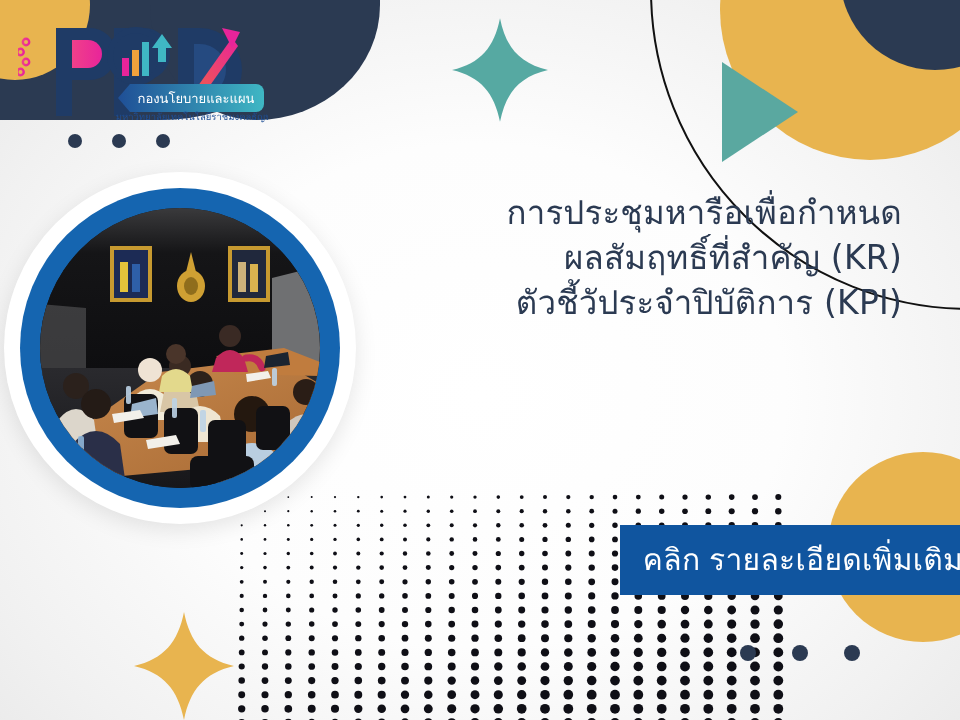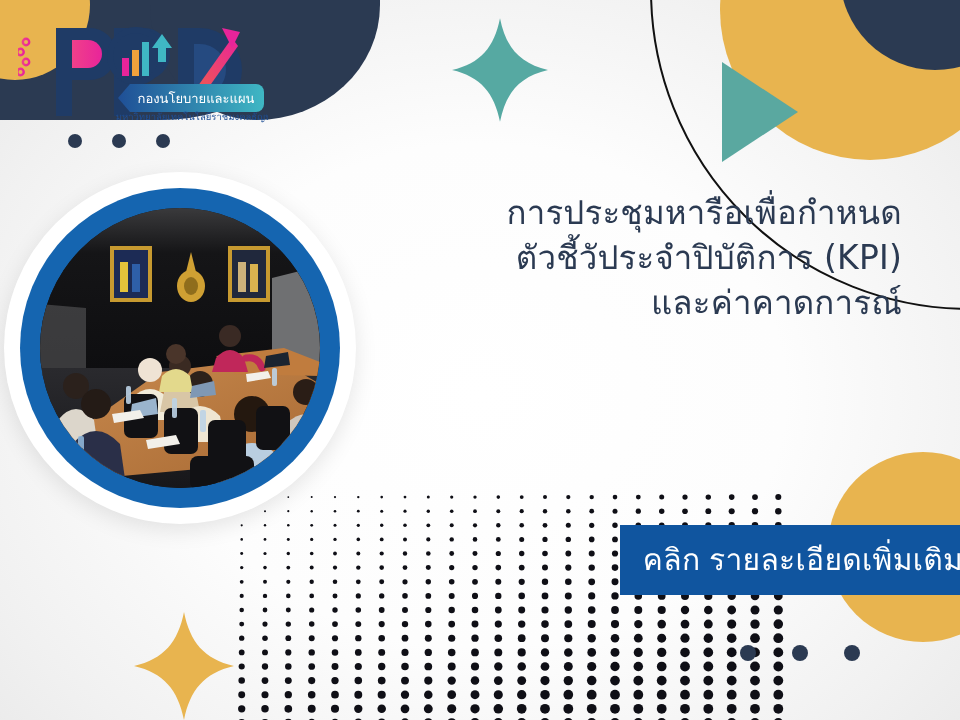--- a/index.html
+++ b/index.html
@@ -826,22 +826,22 @@
           <path d="M72 206 l28 -4 l4 8 l-30 5 Z"></path>
           <path d="M106 232 l30 -5 l4 9 l-32 5 Z"></path>
           <path d="M206 166 l22 -3 l3 7 l-24 4 Z"></path>
         </g>
       </svg>
     </div>
   </div>
 
   <div class="title-block">
     <div class="title-line navy">การประชุมหารือเพื่อกำหนด</div>
+    <div class="title-line navy">ผลสัมฤทธิ์ที่สำคัญ (KR)</div>
     <div class="title-line navy">ตัวชี้วัประจำปิบัติการ (KPI)</div>
-    <div class="title-line navy">และค่าคาดการณ์</div>
   </div>
 
   <button class="cta">
     <span class="cta-label">คลิก รายละเอียดเพิ่มเติม</span>
   </button>
 
   <div class="dots-row dots-bottom">
     <span class="dot"></span>
     <span class="dot"></span>
     <span class="dot"></span>

